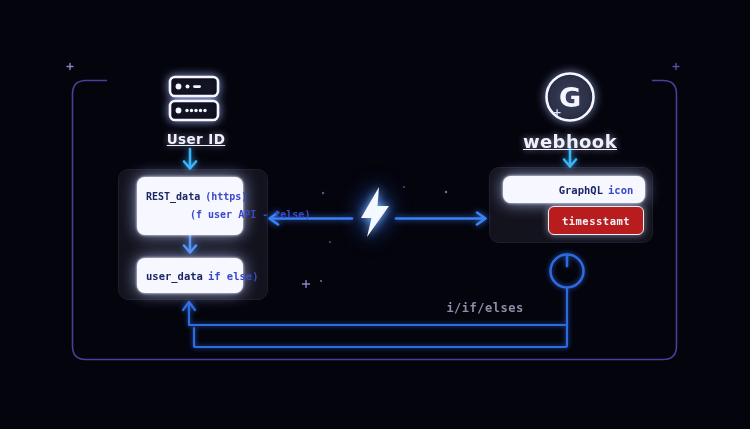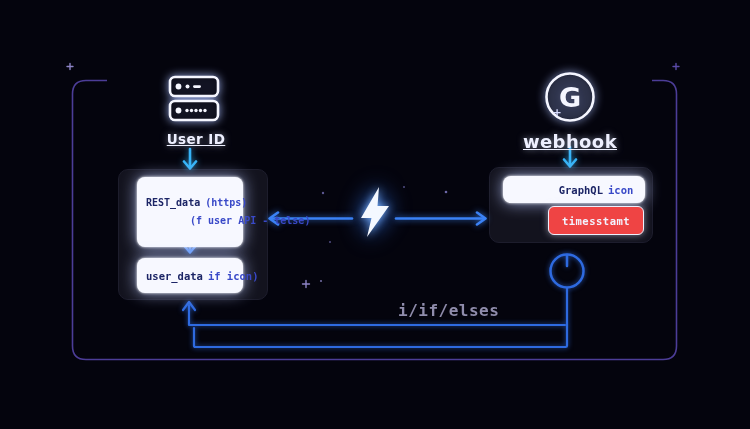--- a/index.html
+++ b/index.html
@@ -24,34 +24,35 @@
     position:absolute;background:#f7f8ff;border-radius:8px;z-index:3;
     box-shadow:0 0 3px #fff,0 0 16px rgba(185,200,255,.8);
     font-family:"DejaVu Sans Mono",monospace;font-weight:bold;
     display:flex;flex-direction:column;justify-content:center;
   }
   .codebox .ln{padding:0 0 0 9px;white-space:nowrap;}
   .tk-strong{color:#1c2566;}
   .tk-blue{color:#3949c8;margin-left:44px;}
   .sp{margin-left:5px;}
   .darkbox{
-    position:absolute;background:#ef4444;border:1.5px solid #edeffc;border-radius:6px;
+    position:absolute;background:#b91c1c;border:1.5px solid #edeffc;border-radius:6px;
     z-index:3;box-shadow:0 0 7px rgba(225,232,255,.55);
     display:flex;align-items:center;justify-content:center;
     font-family:"DejaVu Sans Mono",monospace;font-weight:bold;color:#f2f3ff;
   }
   
   .nodelabel{
     position:absolute;z-index:3;text-align:center;color:#eef0ff;font-weight:bold;
     text-shadow:0 0 7px rgba(215,225,255,.55);letter-spacing:.4px;text-decoration:underline;
   }
   .fb-label{
     position:absolute;z-index:3;text-align:center;color:#8f8cab;
-    font-family:"DejaVu Sans Mono",monospace;font-weight:bold;font-size:16px;
+    font-family:"DejaVu Sans Mono",monospace;font-weight:bold;font-size:12px;
     letter-spacing:.5px;
+    margin-left:47px;
   }
   .icon-svg{position:absolute;z-index:3;}
   .glow-white{filter:drop-shadow(0 0 5px rgba(170,190,255,.9));}
 </style>
 </head>
 <body>
 
 <div id="stage">
 
   <div class="panel" style="left:118px;top:169px;width:148px;height:129px;"></div>
@@ -133,30 +134,30 @@
   </svg>
   <div class="nodelabel" style="left:146px;top:131px;width:100px;font-size:13.5px;">User ID</div>
 
   <svg class="icon-svg glow-white" style="left:541px;top:68px;" width="58" height="58" viewBox="0 0 58 58">
     <circle cx="29" cy="29" r="23.5" fill="rgba(6,6,16,.5)" stroke="#f5f6ff" stroke-width="2.6"></circle>
     <text x="29" y="38.5" text-anchor="middle" fill="#f5f6ff" font-family="DejaVu Sans, sans-serif" font-size="27" font-weight="bold">G</text>
     <text x="16" y="48" text-anchor="middle" fill="#d8dcff" font-family="DejaVu Sans, sans-serif" font-size="11" font-weight="bold">+</text>
   </svg>
   <div class="nodelabel" style="left:520px;top:131px;width:100px;font-size:18px;">webhook</div>
 
-  <div class="codebox" style="left:137px;top:177px;width:106px;height:70px;font-size:10px;line-height:1.8;">
+  <div class="codebox" style="left:137px;top:177px;width:106px;height:58px;font-size:10px;line-height:1.8;">
     <div class="ln">
       <span class="tk-strong">REST_data</span><span class="tk-blue sp">(https)</span>
     </div>
     <div class="ln tk-blue">(f user API - telse)</div>
   </div>
 
   <div class="codebox" style="left:137px;top:258px;width:106px;height:35px;font-size:10.5px;">
     <div class="ln">
-      <span class="tk-strong">user_data</span><span class="tk-blue sp">if icon)</span>
+      <span class="tk-strong">user_data</span><span class="tk-blue sp">if else)</span>
     </div>
   </div>
 
   <div class="codebox" style="left:503px;top:176px;width:98px;height:27px;font-size:10.5px;align-items:center;padding-left:44px;">
     <div class="ln" style="padding:0;">
       <span class="tk-strong">GraphQL</span><span class="tk-blue sp">icon</span>
     </div>
   </div>
 
   <div class="darkbox" style="left:548px;top:206px;width:94px;height:27px;font-size:10.5px;letter-spacing:.5px;">timesstamt</div>

